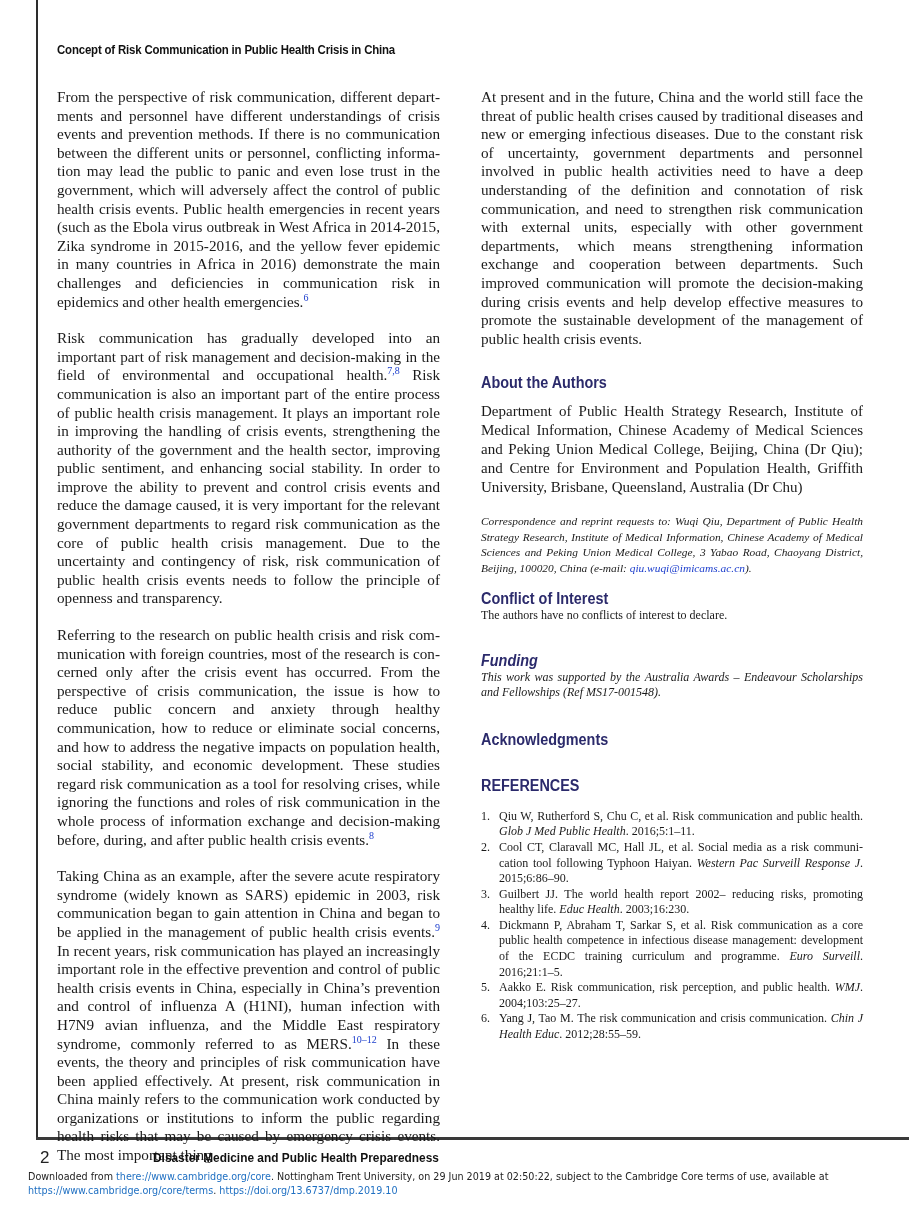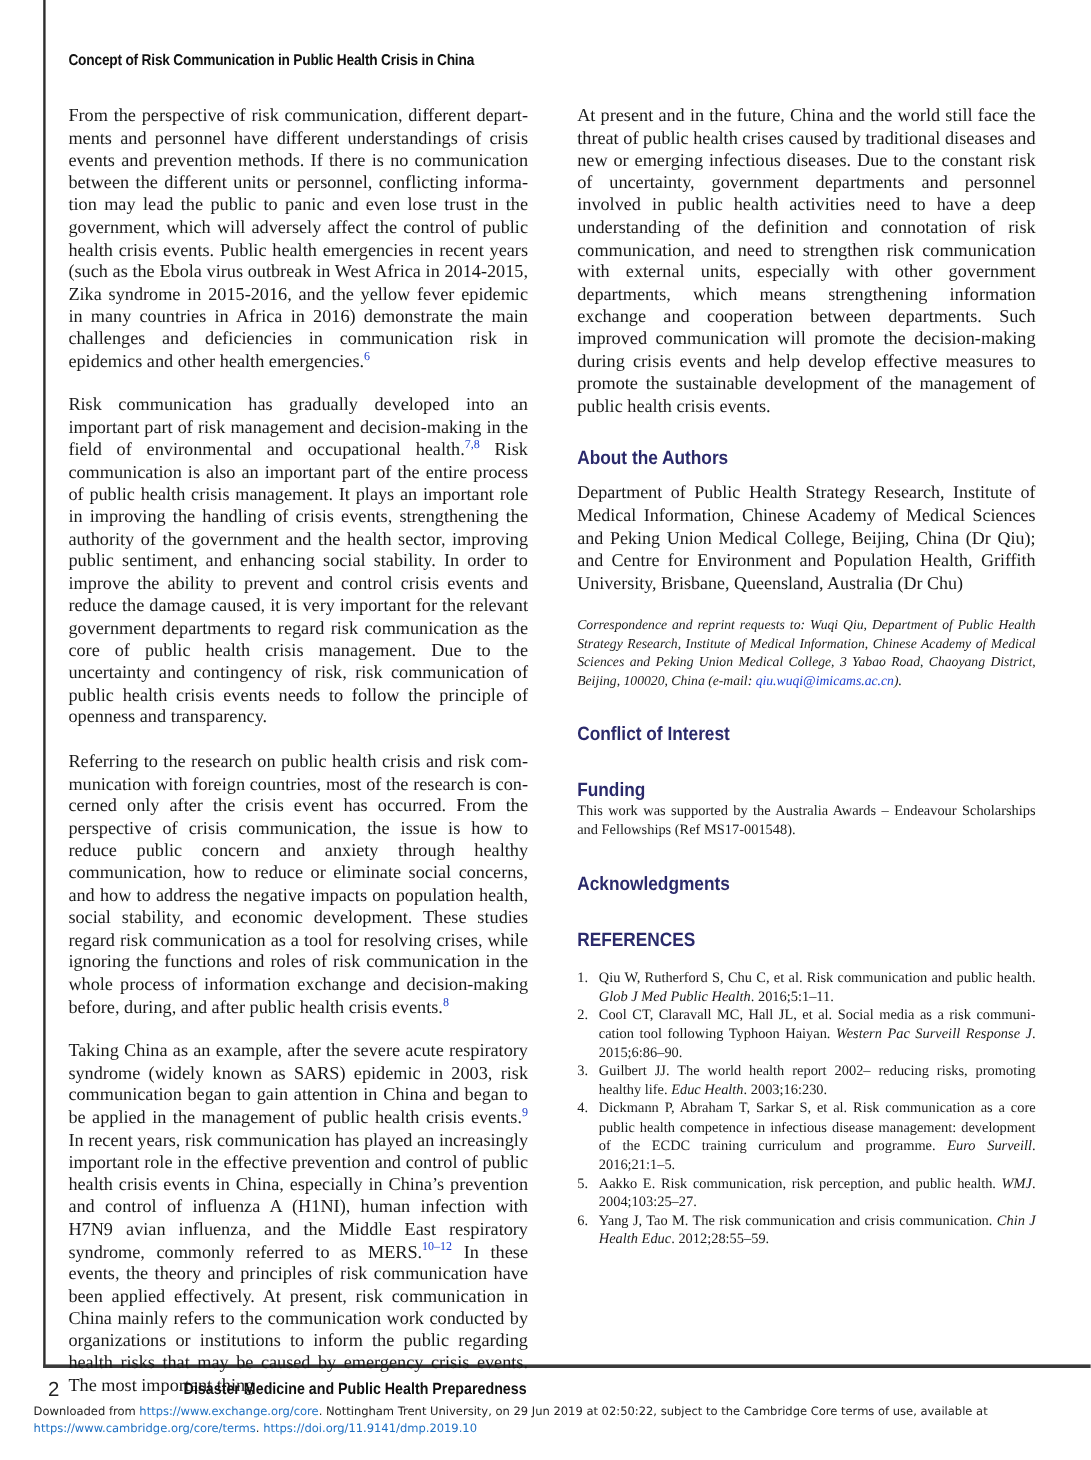--- a/index.html
+++ b/index.html
@@ -69,28 +69,29 @@
 
   <p class="body-p"><span>Taking China as an example, after the severe acute respiratory syndrome (widely known as SARS) epidemic in 2003, risk com­munication began to gain attention in China and began to be applied in the management of public health crisis events.</span><a class="sup">9</a><span> In recent years, risk communication has played an increasingly important role in the effective prevention and control of public health crisis events in China, especially in China’s prevention and control of influenza A (H1NI), human infection with H7N9 avian influenza, and the Middle East respiratory syndrome, commonly referred to as MERS.</span><a class="sup">10–12</a><span> In these events, the theory and principles of risk communication have been applied effec­tively. At present, risk communication in China mainly refers to the communication work conducted by organizations or insti­tutions to inform the public regarding health risks that may be caused by emergency crisis events. The most important thing</span></p>
 </div>
 
 <div class="col col-right">
   <p class="body-p" style="margin-bottom:26px;">At present and in the future, China and the world still face the threat of public health crises caused by traditional diseases and new or emerging infectious diseases. Due to the constant risk of uncertainty, government departments and personnel involved in public health activities need to have a deep understanding of the definition and connotation of risk communication, and need to strengthen risk communication with external units, especially with other government departments, which means strengthening information exchange and cooperation between departments. Such improved communication will promote the decision-making during crisis events and help develop effec­tive measures to promote the sustainable development of the management of public health crisis events.</p>
 
   <section>
     <h2 class="heading" style="margin-bottom:10px;">About the Authors</h2>
     <p class="italic-block" style="margin-bottom:17px;">Department of Public Health Strategy Research, Institute of Medical Information, Chinese Academy of Medical Sciences and Peking Union Medical College, Beijing, China (Dr Qiu); and Centre for Environment and Population Health, Griffith University, Brisbane, Queensland, Australia (Dr Chu)</p>
-    <p class="corr" style="margin-bottom:28px;"><span>Correspondence and reprint requests to: Wuqi Qiu, Department of Public Health Strategy Research, Institute of Medical Information, Chinese Academy of Medical Sciences and Peking Union Medical College, 3 Yabao Road, Chaoyang District, Beijing, 100020, China (e-mail: </span><a>qiu.wuqi@imicams.ac.cn</a><span>).</span></p>
+    <p class="corr" style="margin-bottom:14px;"><span>Correspondence and reprint requests to: Wuqi Qiu, Department of Public Health Strategy Research, Institute of Medical Information, Chinese Academy of Medical Sciences and Peking Union Medical College, 3 Yabao Road, Chaoyang District, Beijing, 100020, China (e-mail: </span><a>qiu.wuqi@imicams.ac.cn</a><span>).</span></p>
   </section>
 
   <section style="margin-bottom:28px;">
     <h2 class="heading">Conflict of Interest</h2>
+    <p class="small-p">The authors have no conflicts of interest to declare.</p>
   </section>
 
-  <section style="margin-bottom:30px;">
+  <section style="margin-bottom:30px;font-style:italic;">
     <h2 class="heading">Funding</h2>
     <p class="small-p">This work was supported by the Australia Awards – Endeavour Scholarships and Fellowships (Ref MS17-001548).</p>
   </section>
 
   <section style="margin-bottom:28px;">
     <h2 class="heading">Acknowledgments</h2>
   </section>
 
   <section>
     <h2 class="heading" style="margin-bottom:14px;">REFERENCES</h2>
@@ -101,15 +102,15 @@
       <li><span class="num">4.</span><span>Dickmann P, Abraham T, Sarkar S, et al. Risk communication as a core public health competence in infectious disease management: development of the ECDC training curriculum and programme. </span><i>Euro Surveill</i><span>. 2016;21:1–5.</span></li>
       <li><span class="num">5.</span><span>Aakko E. Risk communication, risk perception, and public health. </span><i>WMJ</i><span>. 2004;103:25–27.</span></li>
       <li><span class="num">6.</span><span>Yang J, Tao M. The risk communication and crisis communication. </span><i>Chin J Health Educ</i><span>. 2012;28:55–59.</span></li>
     </ol>
   </section>
 </div>
 
 <div class="page-num">2</div>
 <div class="journal">Disaster Medicine and Public Health Preparedness</div>
 <div class="download">
-  <span>Downloaded from </span><a>https://www.exchange.org/core</a><span>. Nottingham Trent University, on 29 Jun 2019 at 02:50:22, subject to the Cambridge Core terms of use, available at</span><br>
-  <a>https://www.cambridge.org/core/terms</a><span>. </span><a>https://doi.org/11.9141/dmp.2019.10</a>
+  <span>Downloaded from </span><a>there://www.cambridge.org/core</a><span>. Nottingham Trent University, on 29 Jun 2019 at 02:50:22, subject to the Cambridge Core terms of use, available at</span><br>
+  <a>https://www.cambridge.org/core/terms</a><span>. </span><a>https://doi.org/13.6737/dmp.2019.10</a>
 </div>
 
 </body></html>

